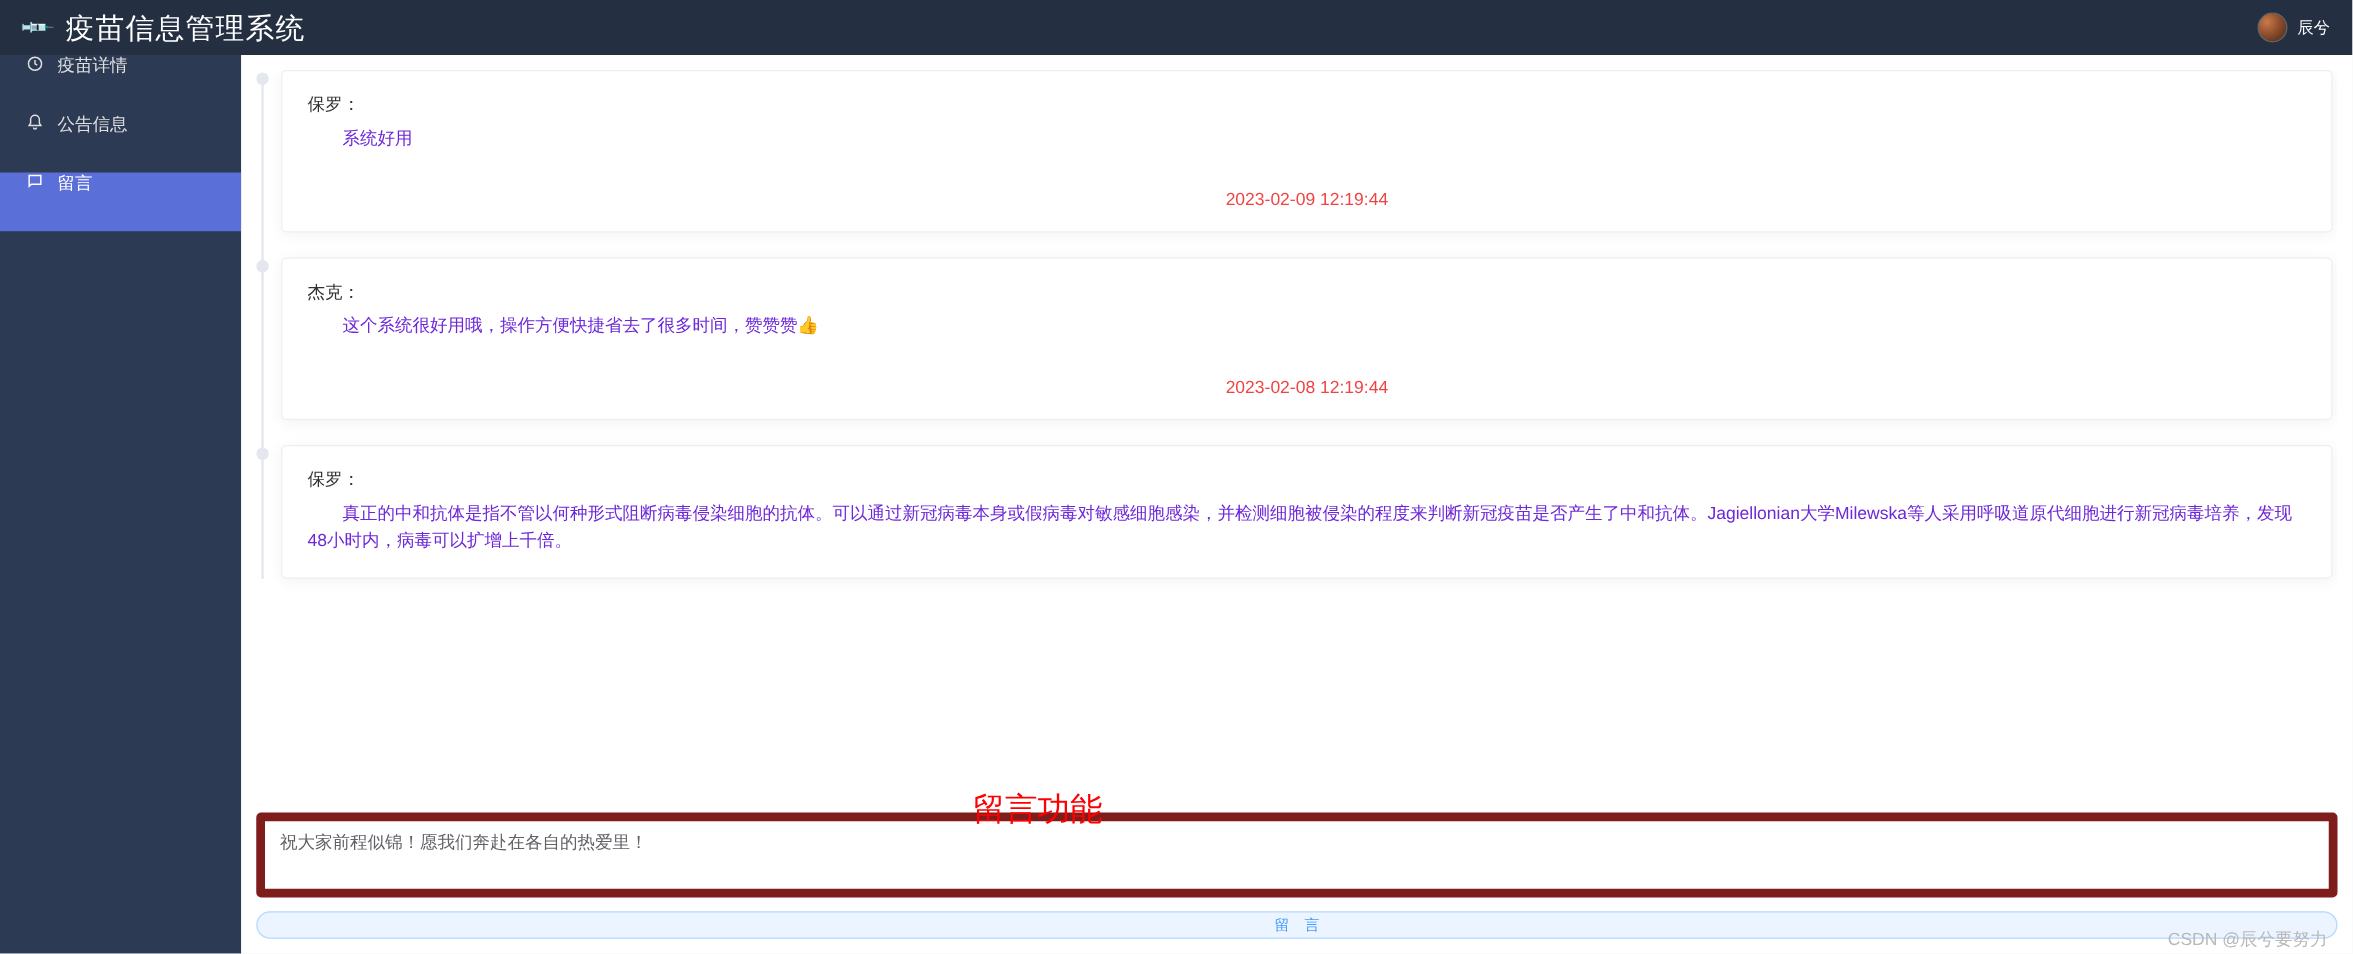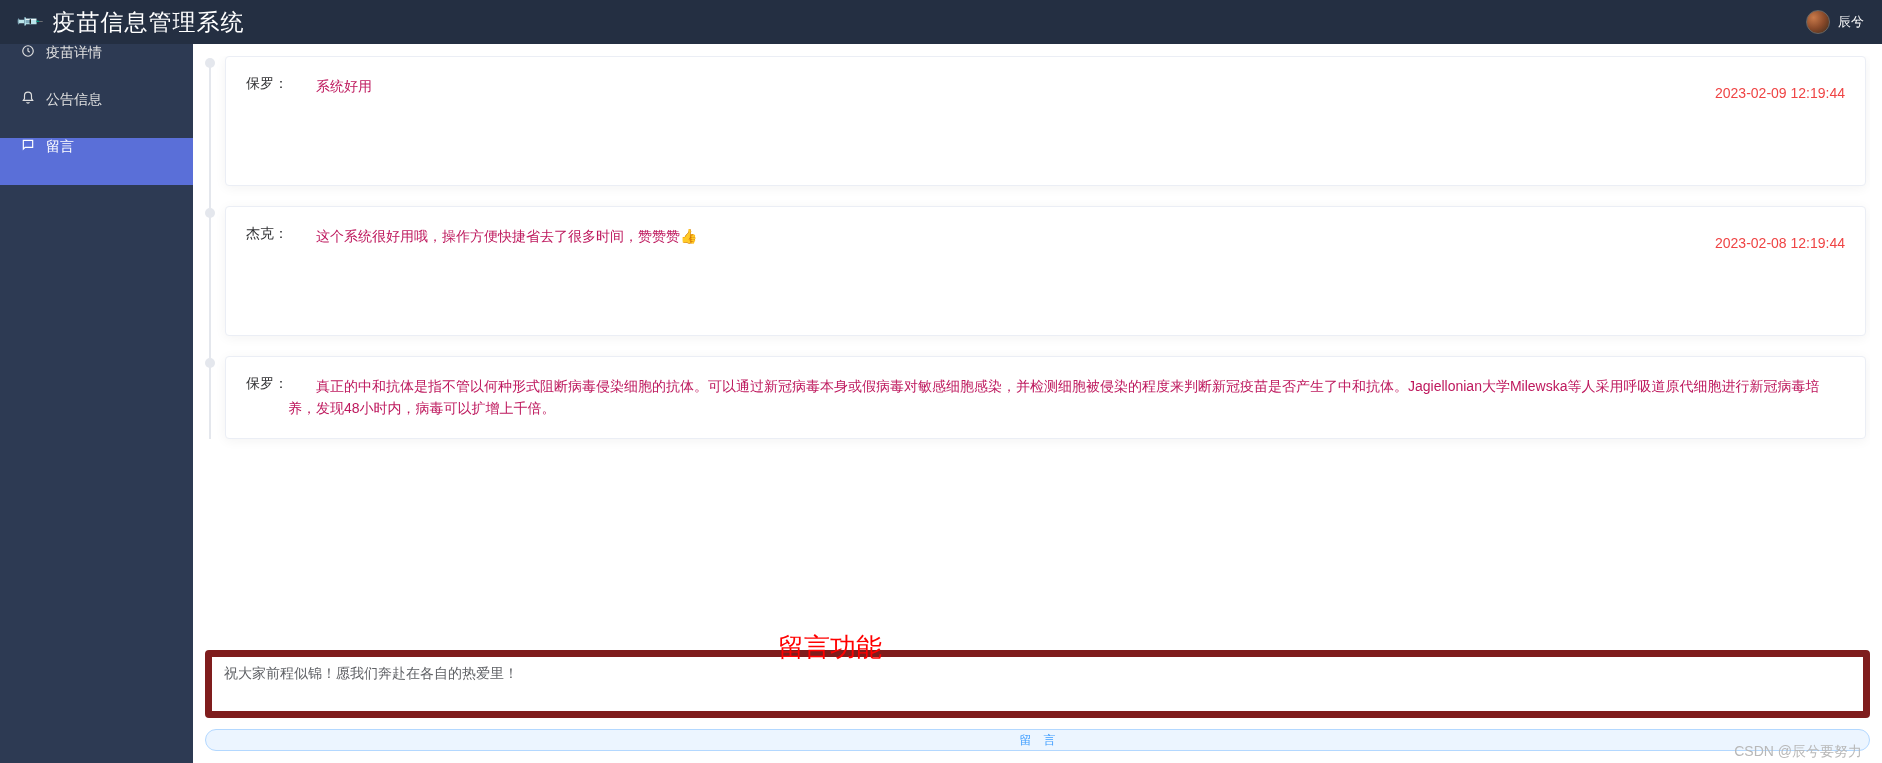--- a/index.html
+++ b/index.html
@@ -87,25 +87,26 @@
     }
     .card {
       border: 1px solid #ebeef5;
       border-radius: 4px;
       box-shadow: 0 2px 12px 0 rgba(0,0,0,.05);
       background: #fff;
       padding: 18px 20px;
       position: relative;
       min-height: 130px;
       display: flex;
+      flex-direction: column;
     }
     .card-author { font-size: 14px; color: #303133; margin-bottom: 6px; }
     .card-content {
       font-size: 14px;
-      color: #be185d;
+      color: #6d28d9;
       text-indent: 2em;
       line-height: 1.6;
       flex: 1;
     }
     .card-time {
       text-align: center;
       font-size: 14px;
       color: #ef4444;
       margin-top: 10px;
     }

